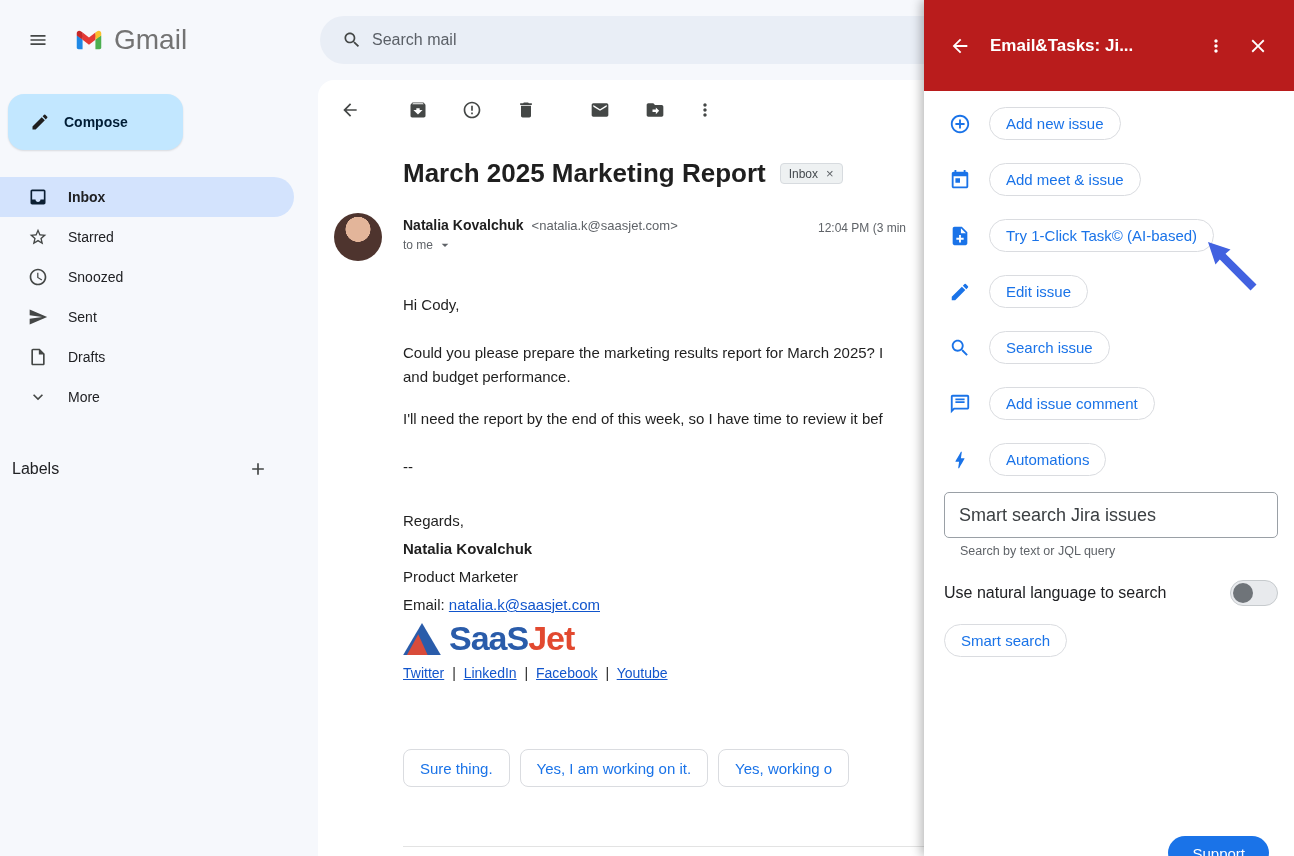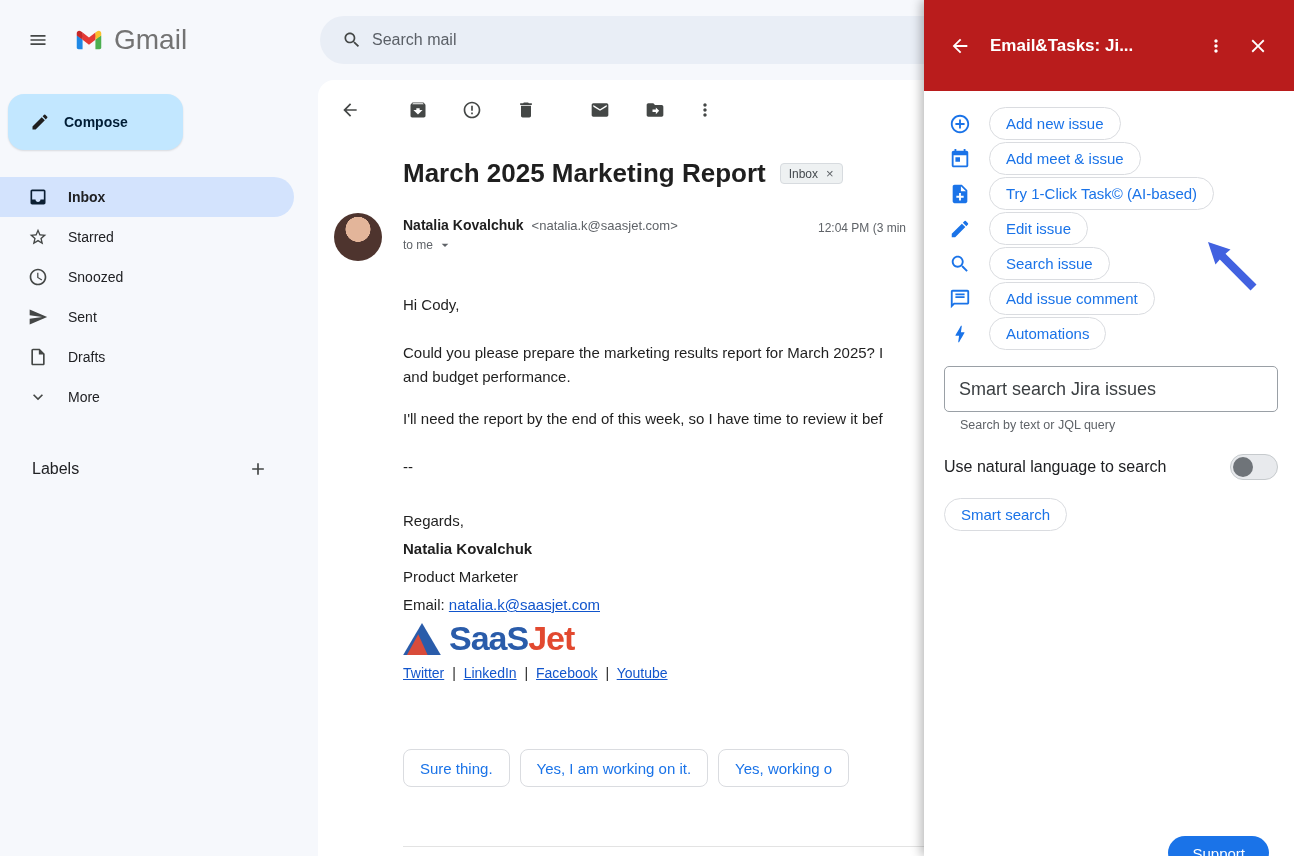--- a/index.html
+++ b/index.html
@@ -24,21 +24,21 @@
   .compose { margin:14px 0 0 8px; height:56px; min-width:165px; width:175px; background:#c2e7ff; border:none;
     border-radius:16px; display:flex; align-items:center; gap:14px; padding:0 22px; font-size:14px; font-weight:700;
     color:#001d35; cursor:pointer; box-shadow:0 1px 2px rgba(0,0,0,.12); }
   .nav { margin-top:27px; }
   .nav-item { height:40px; width:294px; display:flex; align-items:center; gap:20px; padding-left:28px;
     border-radius:0 20px 20px 0; font-size:14px; color:#202124; cursor:pointer; }
   .nav-item.active { background:#d3e3fd; font-weight:700; }
   .nav-icon { width:20px; height:20px; display:flex; align-items:center; justify-content:center; color:#444746; }
   .nav-item.active .nav-icon { color:#0b1f33; }
   .labels-row { margin-top:36px; width:294px; display:flex; align-items:center; justify-content:space-between;
-    padding:0 20px 0 32px; }
+    padding:0 20px 0 12px; }
   .labels-title { font-size:16px; font-weight:500; color:#202124; }
   .plus-btn { width:32px; height:32px; border:none; background:transparent; border-radius:50%;
     display:flex; align-items:center; justify-content:center; cursor:pointer; color:#444746; }
 
   
   .main { position:absolute; top:80px; left:318px; right:0; bottom:0; background:#ffffff; border-radius:16px 0 0 0; }
   .mail-toolbar { display:flex; align-items:center; padding:10px 0 0 12px; }
   .tool-btn { width:40px; height:40px; border:none; background:transparent; border-radius:50%;
     display:flex; align-items:center; justify-content:center; color:#444746; cursor:pointer; }
   .tb-g1 { margin-left:28px; display:flex; gap:14px; }
@@ -80,21 +80,21 @@
   .bottom-divider { position:absolute; bottom:9px; left:85px; right:0; border-top:1px solid #e3e3e3; }
 
   
   .panel { position:absolute; top:0; left:924px; width:370px; height:856px; background:#ffffff;
     box-shadow:-3px 0 10px rgba(0,0,0,.28); }
   .panel-header { height:91px; background:#b91c1c; display:flex; align-items:center; padding:0 18px; color:#fff; }
   .ph-btn { width:36px; height:36px; border:none; background:transparent; color:#fff; display:flex;
     align-items:center; justify-content:center; cursor:pointer; }
   .panel-title { flex:1; margin-left:12px; font-size:17px; font-weight:700; white-space:nowrap; overflow:hidden; }
   .panel-body { position:relative; height:777px; }
-  .action-row { display:flex; align-items:center; gap:18px; padding-left:25px; margin-top:2px; }
+  .action-row { display:flex; align-items:center; gap:18px; padding-left:25px; margin-top:23px; }
   .action-row:first-child { margin-top:16px; }
   .action-icon { width:22px; height:22px; color:#1a73e8; display:flex; align-items:center; justify-content:center; }
   .pill { height:33px; padding:0 16px; background:#fff; border:1px solid #dadce0; border-radius:17px;
     color:#1a73e8; font-size:15px; display:flex; align-items:center; cursor:pointer; white-space:nowrap; }
   .jql-input { display:block; margin:16px 16px 0 20px; width:334px; height:46px; border:1px solid #9aa0a6;
     border-radius:5px; padding:0 14px; font-size:18px; color:#202124; outline:none; font-family:"Liberation Sans",sans-serif; }
   .jql-input::placeholder { color:#3c4043; }
   .jql-hint { margin:6px 0 0 36px; font-size:12.5px; color:#5f6368; }
   .nl-row { display:flex; align-items:center; justify-content:space-between; margin:22px 16px 0 20px; }
   .nl-label { font-size:16px; color:#202124; }

